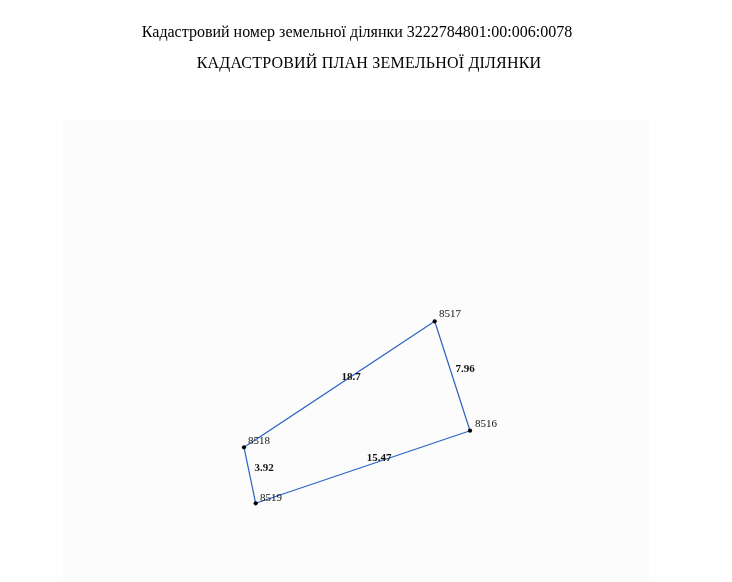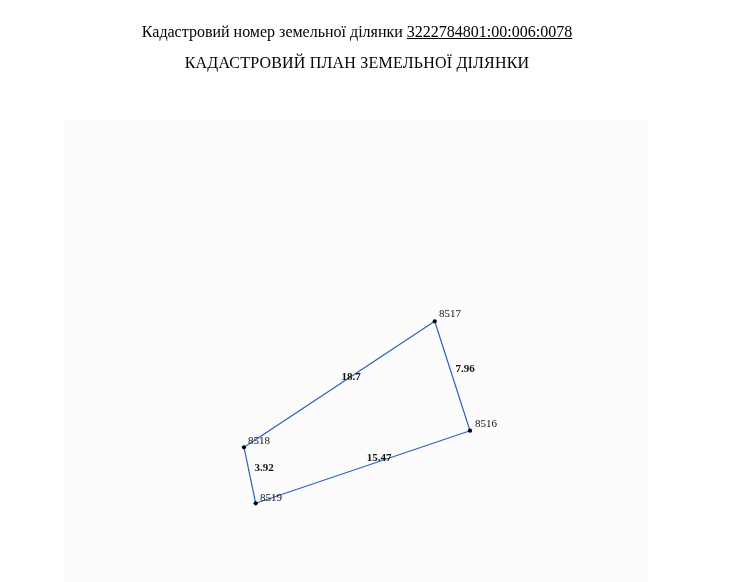--- a/index.html
+++ b/index.html
@@ -18,22 +18,22 @@
   .header-line {
     position: absolute;
     left: 0;
     width: 714px;
     text-align: center;
     font-size: 16px;
     line-height: 18px;
     white-space: nowrap;
   }
   .header-line.line1 { top: 23px; }
-  .header-line.line2 { top: 54px; letter-spacing: 0.2px; }
-  .cad-number { text-decoration: underline; }
+  .header-line.line2 { top: 54px; letter-spacing: 0.2px; padding-left: 12px; }
+  .cad-number { }
   .plan-area {
     position: absolute;
     left: 63px;
     top: 120px;
     width: 586px;
     height: 462px;
     background: #fcfcfc;
   }
   .plan-area svg {
     display: block;

